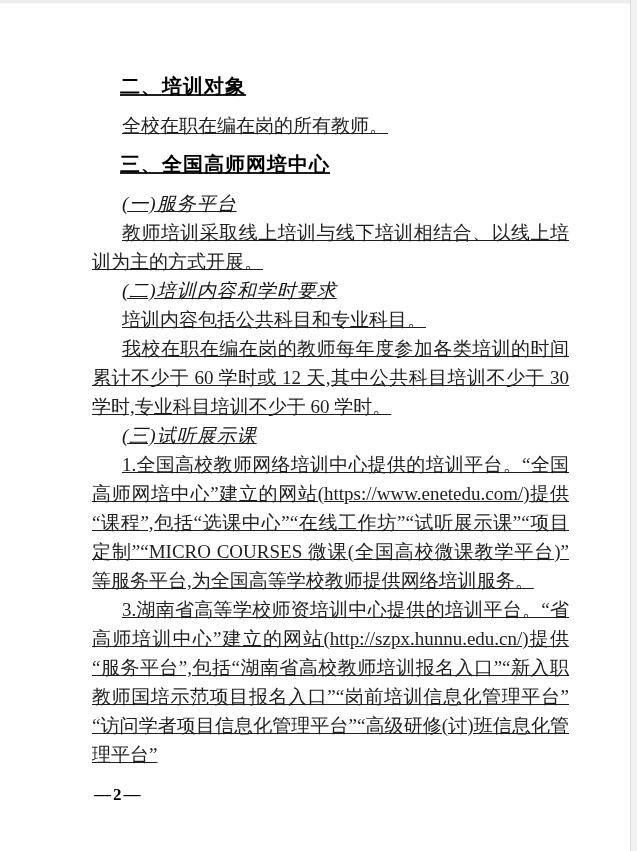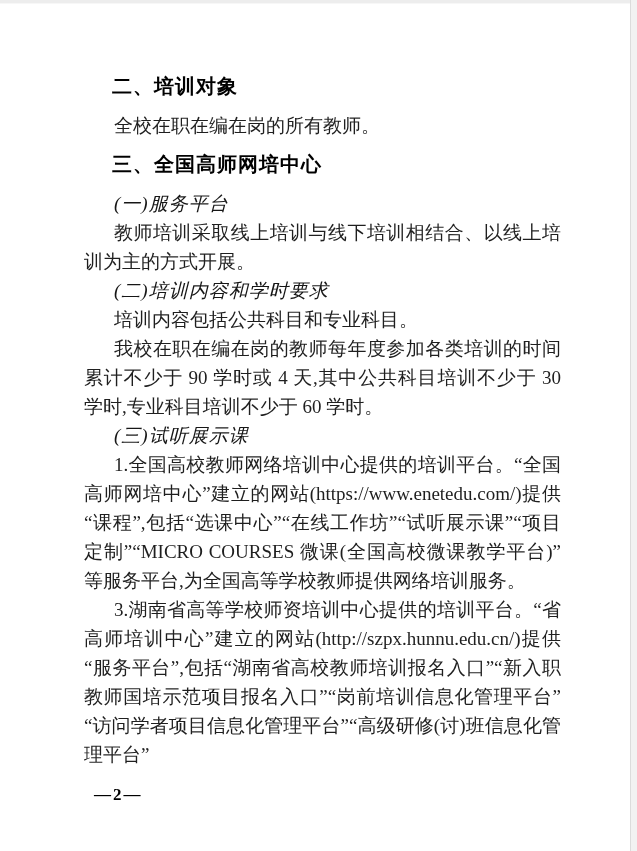--- a/index.html
+++ b/index.html
@@ -30,27 +30,28 @@
   .edge-right {
     position: absolute;
     top: 0; bottom: 0; right: 0;
     width: 6px;
     background: #f2f2f2;
     border-left: 1px solid #dcdcdc;
   }
   
   .content {
     position: absolute;
-    left: 84px;
+    left: 92px;
     top: 66px;
     width: 477px;
     color: #1f1f1f;
     font-size: 19px;
     line-height: 29px;
     text-align: justify;
+    text-decoration: underline;
   }
   .blk-heading {
     font-family: "Liberation Sans", "DejaVu Sans", sans-serif;
     font-weight: 700;
     color: #000000;
     font-size: 20px;
     line-height: 29px;
     margin: 6px 0 10px 0;
     text-indent: 28px;
     letter-spacing: 1px;
@@ -99,21 +100,21 @@
     <h2 class="blk-heading second">三、全国高师网培中心</h2>
 
     <p class="blk-subheading">(一)服务平台</p>
 
     <p class="blk-paragraph">教师培训采取线上培训与线下培训相结合、以线上培训为主的方式开展。</p>
 
     <p class="blk-subheading">(二)培训内容和学时要求</p>
 
     <p class="blk-paragraph">培训内容包括公共科目和专业科目。</p>
 
-    <p class="blk-paragraph">我校在职在编在岗的教师每年度参加各类培训的时间累计不少于 90 学时或 4 天,其中公共科目培训不少于 30 学时,专业科目培训不少于 60 学时。</p>
+    <p class="blk-paragraph">我校在职在编在岗的教师每年度参加各类培训的时间累计不少于 60 学时或 12 天,其中公共科目培训不少于 30 学时,专业科目培训不少于 60 学时。</p>
 
     <p class="blk-subheading">(三)试听展示课</p>
 
     <p class="blk-paragraph">1.全国高校教师网络培训中心提供的培训平台。“全国高师网培中心”建立的网站(https://www.enetedu.com/)提供“课程”,包括“选课中心”“在线工作坊”“试听展示课”“项目定制”“MICRO COURSES 微课(全国高校微课教学平台)”等服务平台,为全国高等学校教师提供网络培训服务。</p>
 
     <p class="blk-paragraph">3.湖南省高等学校师资培训中心提供的培训平台。“省高师培训中心”建立的网站(http://szpx.hunnu.edu.cn/)提供“服务平台”,包括“湖南省高校教师培训报名入口”“新入职教师国培示范项目报名入口”“岗前培训信息化管理平台”“访问学者项目信息化管理平台”“高级研修(讨)班信息化管理平台”</p>
   </div>
 
   <div class="page-number">—2—</div>
 

